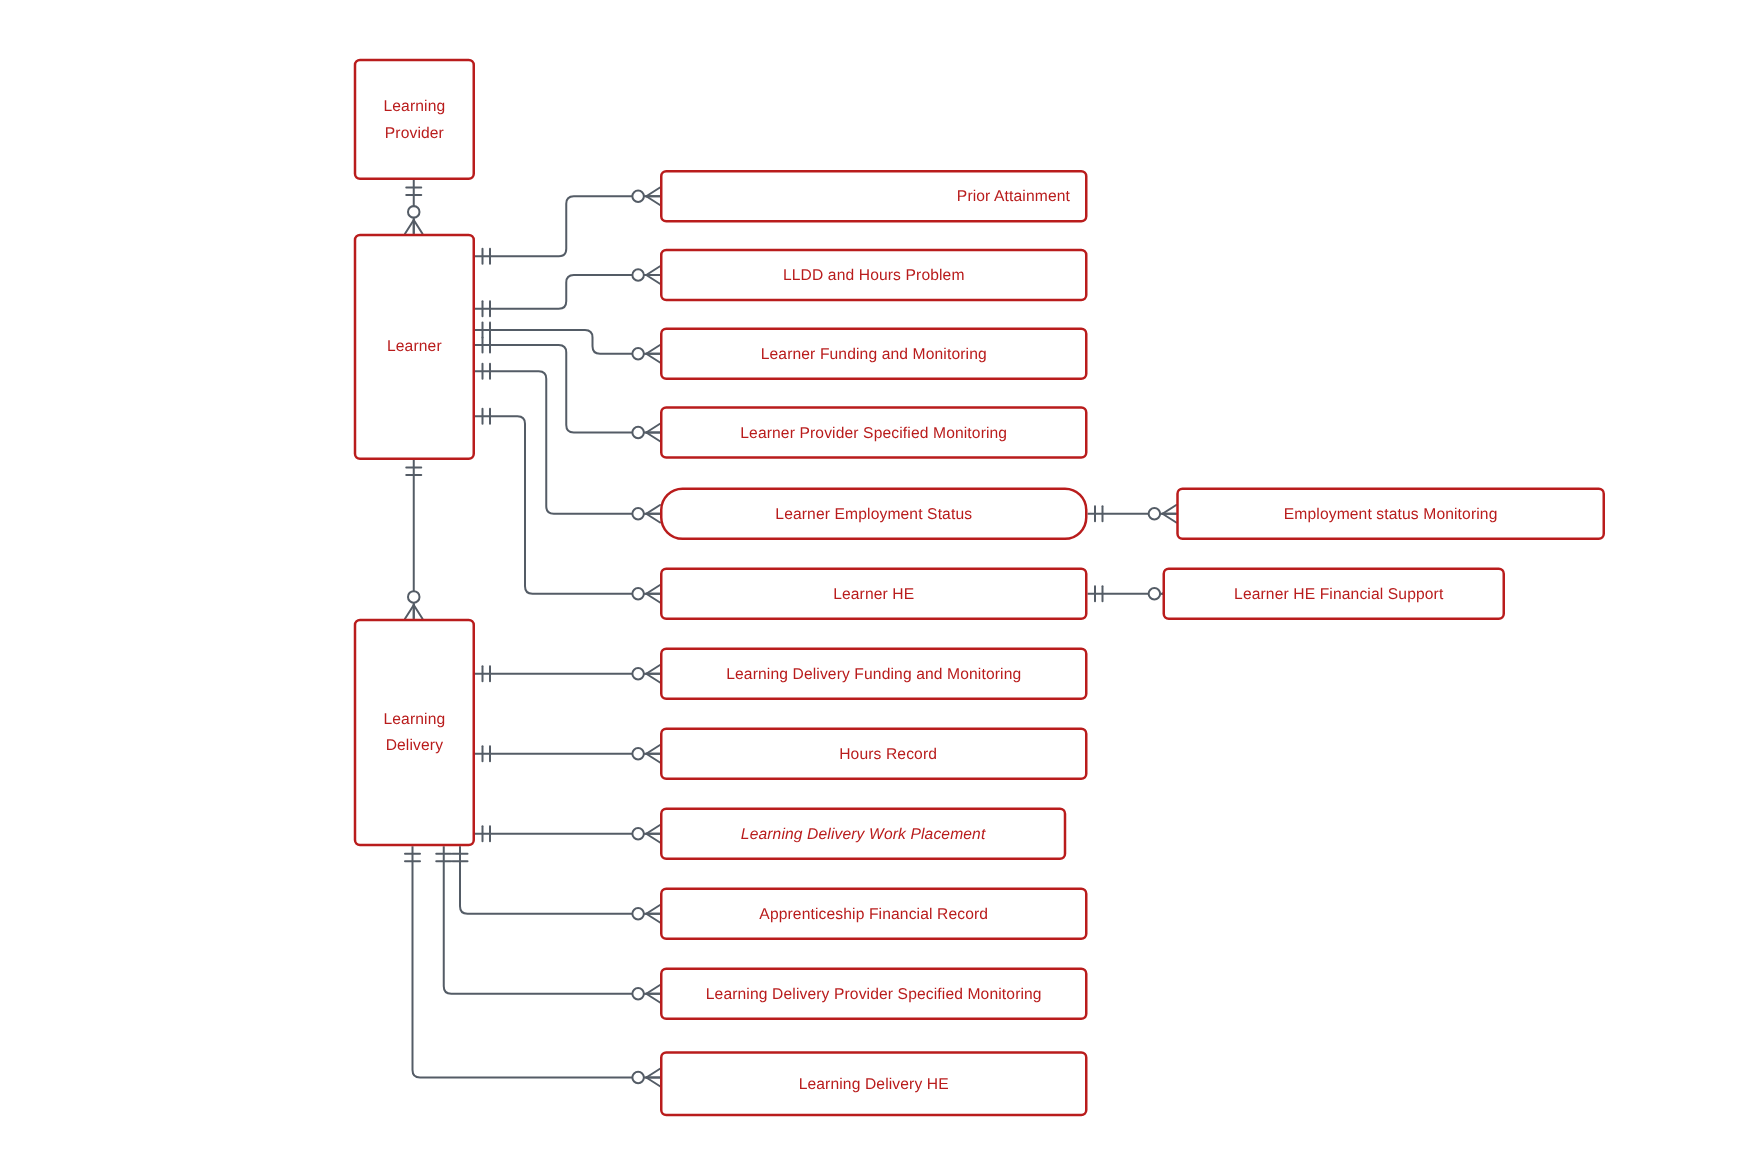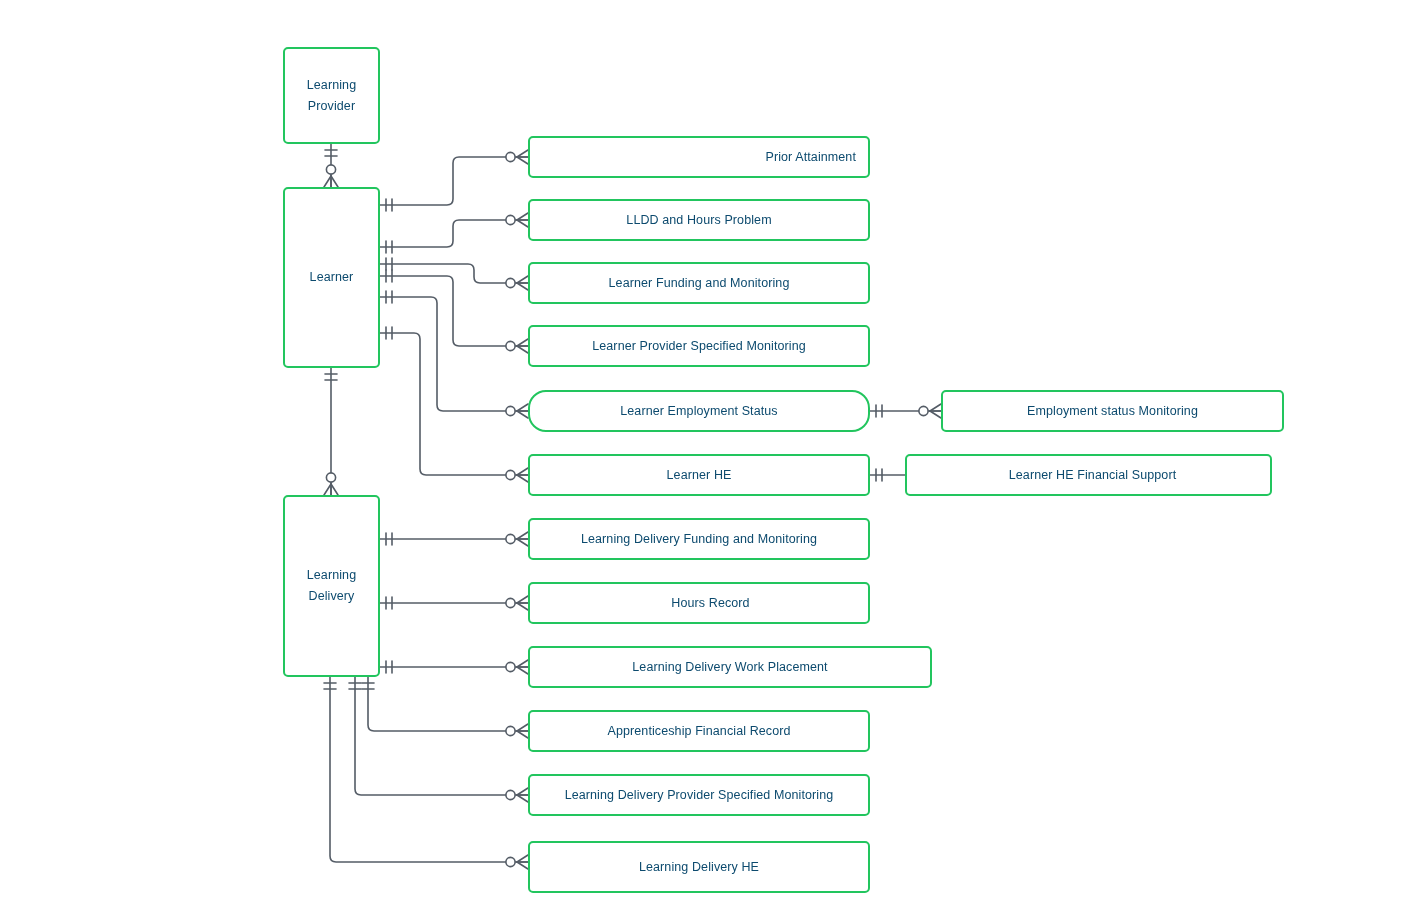--- a/index.html
+++ b/index.html
@@ -18,27 +18,27 @@
   .edge-layer {
     position: absolute;
     left: 0; top: 0;
     width: 1411px;
     height: 919px;
   }
   .node {
     position: absolute;
     box-sizing: border-box;
     background: #ffffff;
-    border: 2px solid #22c55e;
+    border: 2px solid #b91c1c;
     border-radius: 5px;
     display: flex;
     align-items: center;
     justify-content: center;
     text-align: center;
-    color: #0c4a6e;
+    color: #b91c1c;
     font-size: 12.5px;
     line-height: 1.65;
     padding: 2px 12px;
     letter-spacing: 0.1px;
   }
   .node .node-label { display: inline-block; }
 </style>
 </head>
 <body>
 
@@ -216,31 +216,31 @@
     </div>
     <div class="node" style="left: 528px; top: 454px; width: 342px; height: 42px;">
       <span class="node-label">Learner HE</span>
     </div>
     <div class="node" style="left: 528px; top: 518px; width: 342px; height: 42px;">
       <span class="node-label">Learning Delivery Funding and Monitoring</span>
     </div>
     <div class="node" style="left: 528px; top: 582px; width: 342px; height: 42px; padding-left: 35px;">
       <span class="node-label">Hours Record</span>
     </div>
-    <div class="node" style="left: 528px; top: 646px; width: 404px; height: 42px;">
+    <div class="node" style="left: 528px; top: 646px; width: 325px; height: 42px; font-style: italic;">
       <span class="node-label">Learning Delivery Work Placement</span>
     </div>
     <div class="node" style="left: 528px; top: 710px; width: 342px; height: 42px;">
       <span class="node-label">Apprenticeship Financial Record</span>
     </div>
     <div class="node" style="left: 528px; top: 774px; width: 342px; height: 42px;">
       <span class="node-label">Learning Delivery Provider Specified Monitoring</span>
     </div>
     <div class="node" style="left: 528px; top: 841px; width: 342px; height: 52px;">
       <span class="node-label">Learning Delivery HE</span>
     </div>
     <div class="node" style="left: 941px; top: 390px; width: 343px; height: 42px;">
       <span class="node-label">Employment status Monitoring</span>
     </div>
-    <div class="node" style="left: 905px; top: 454px; width: 367px; height: 42px; padding-left: 20px;">
+    <div class="node" style="left: 930px; top: 454px; width: 274px; height: 42px; padding-left: 20px;">
       <span class="node-label">Learner HE Financial Support</span>
     </div>
   </div>
 
 </body></html>

